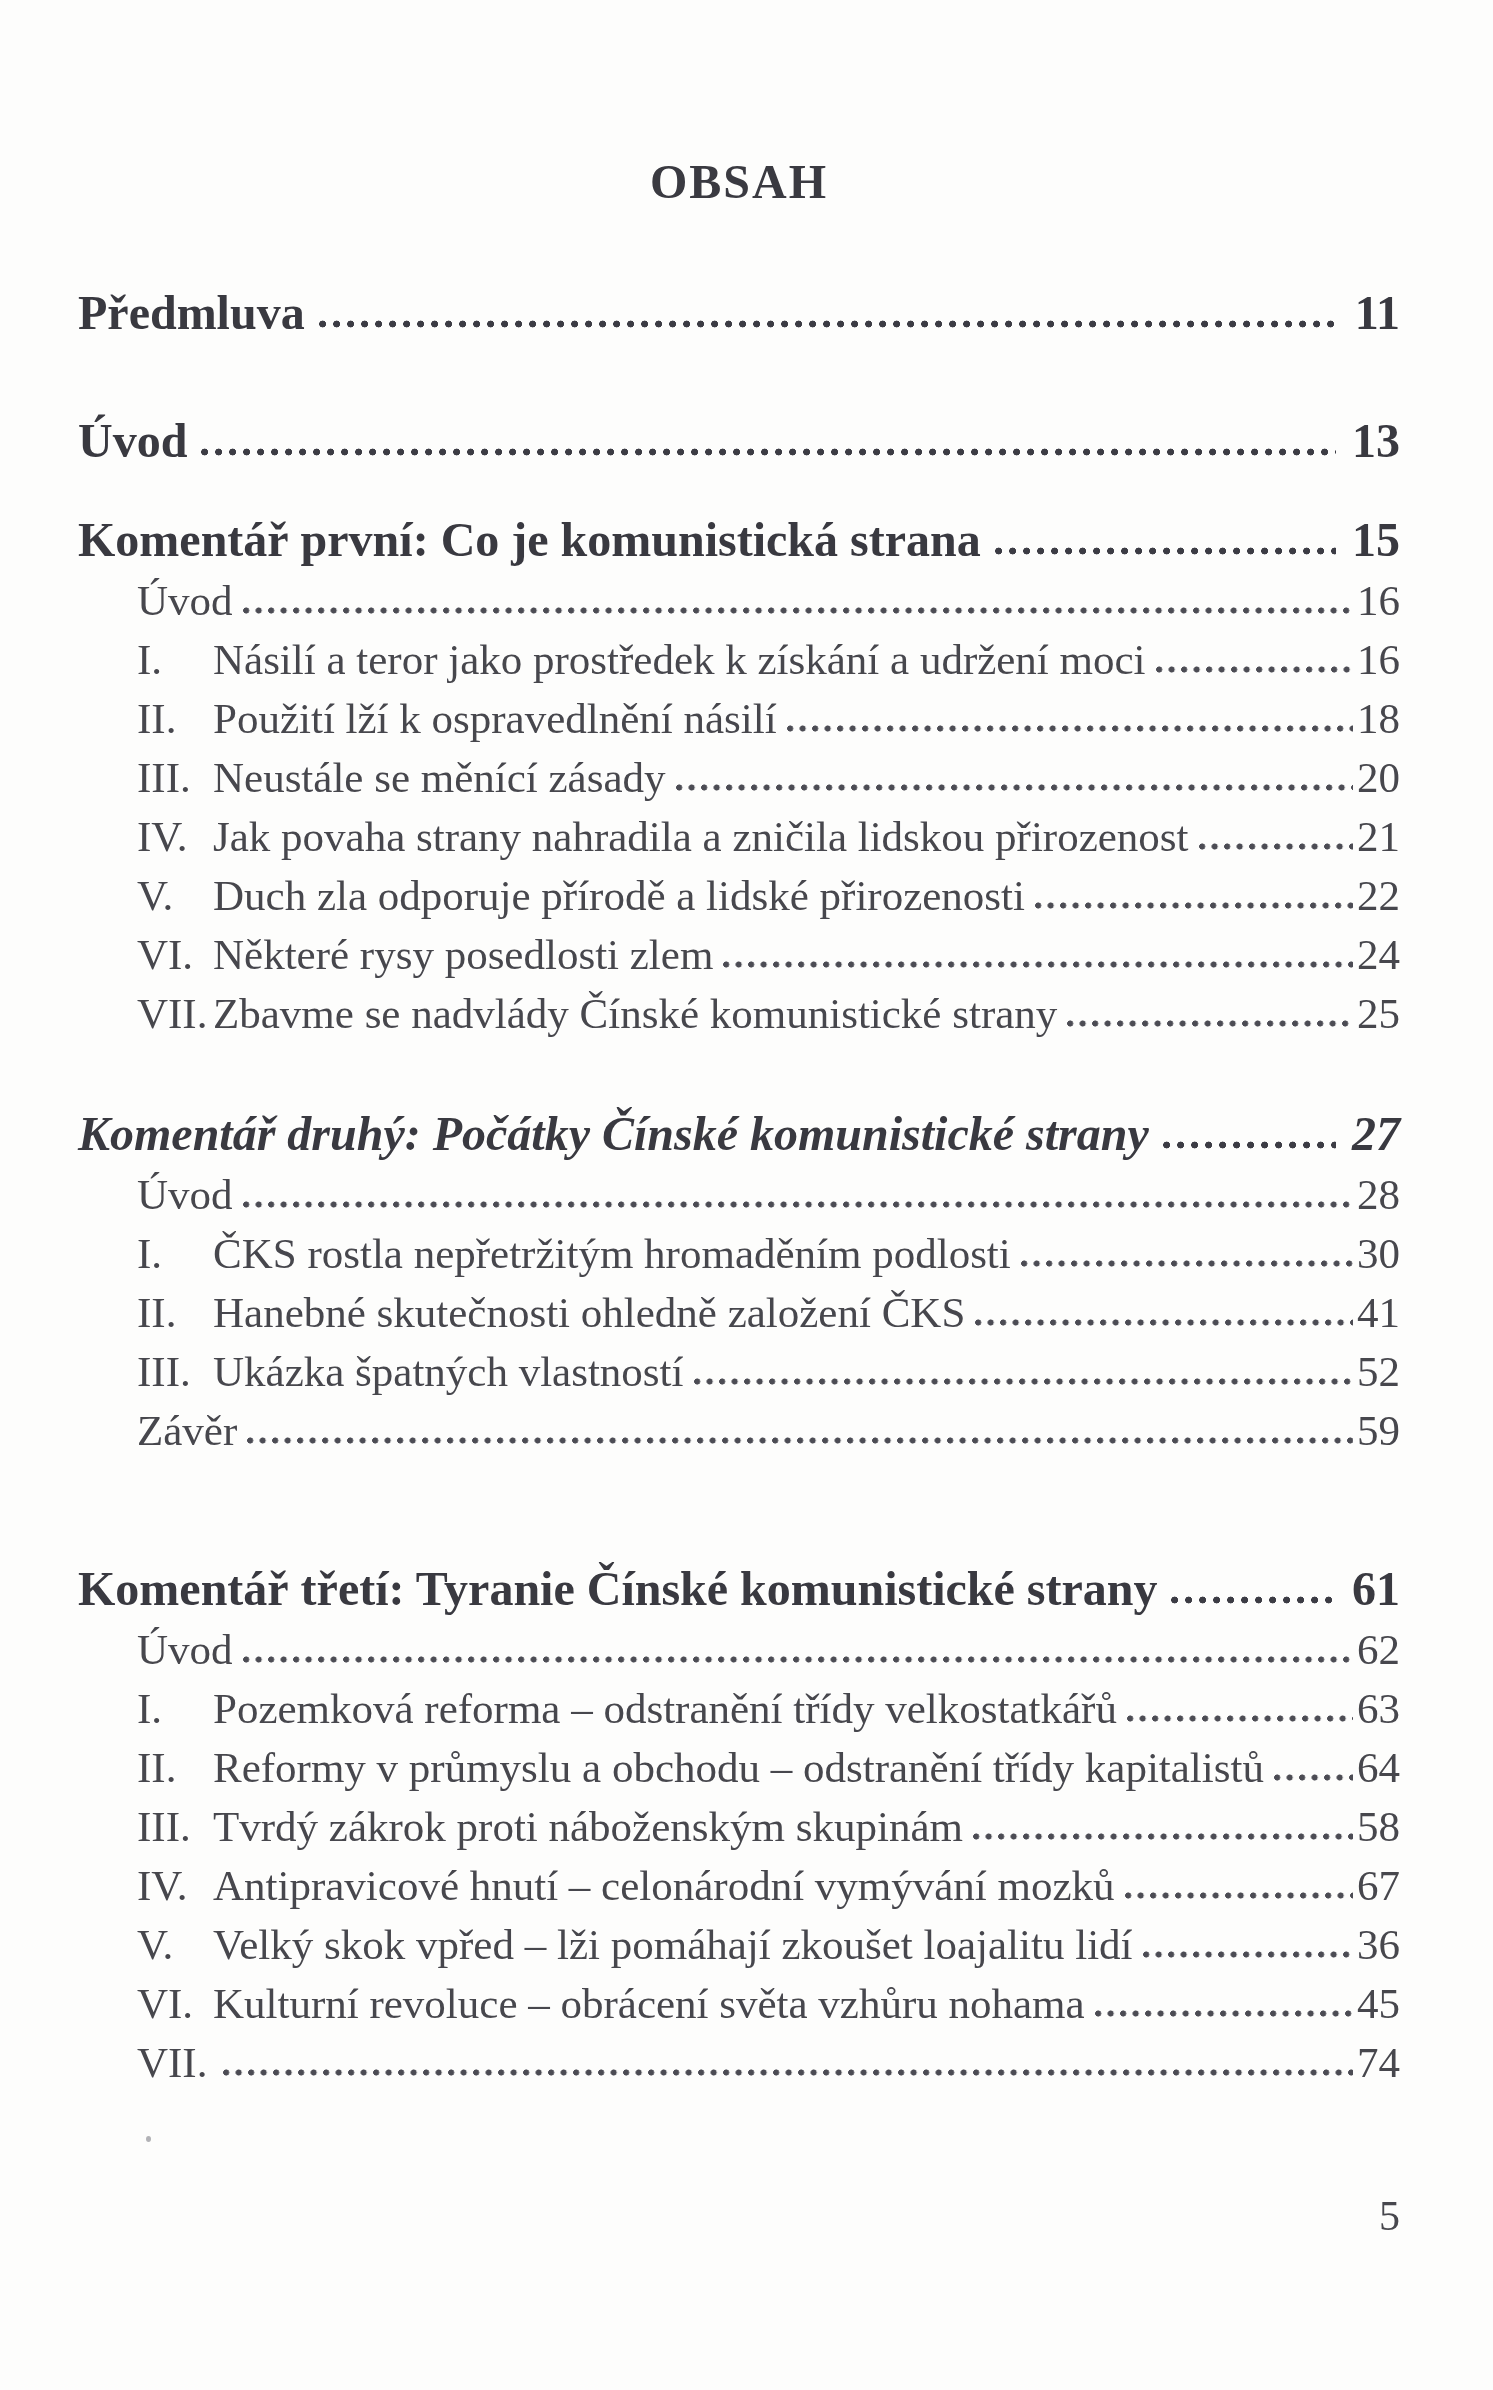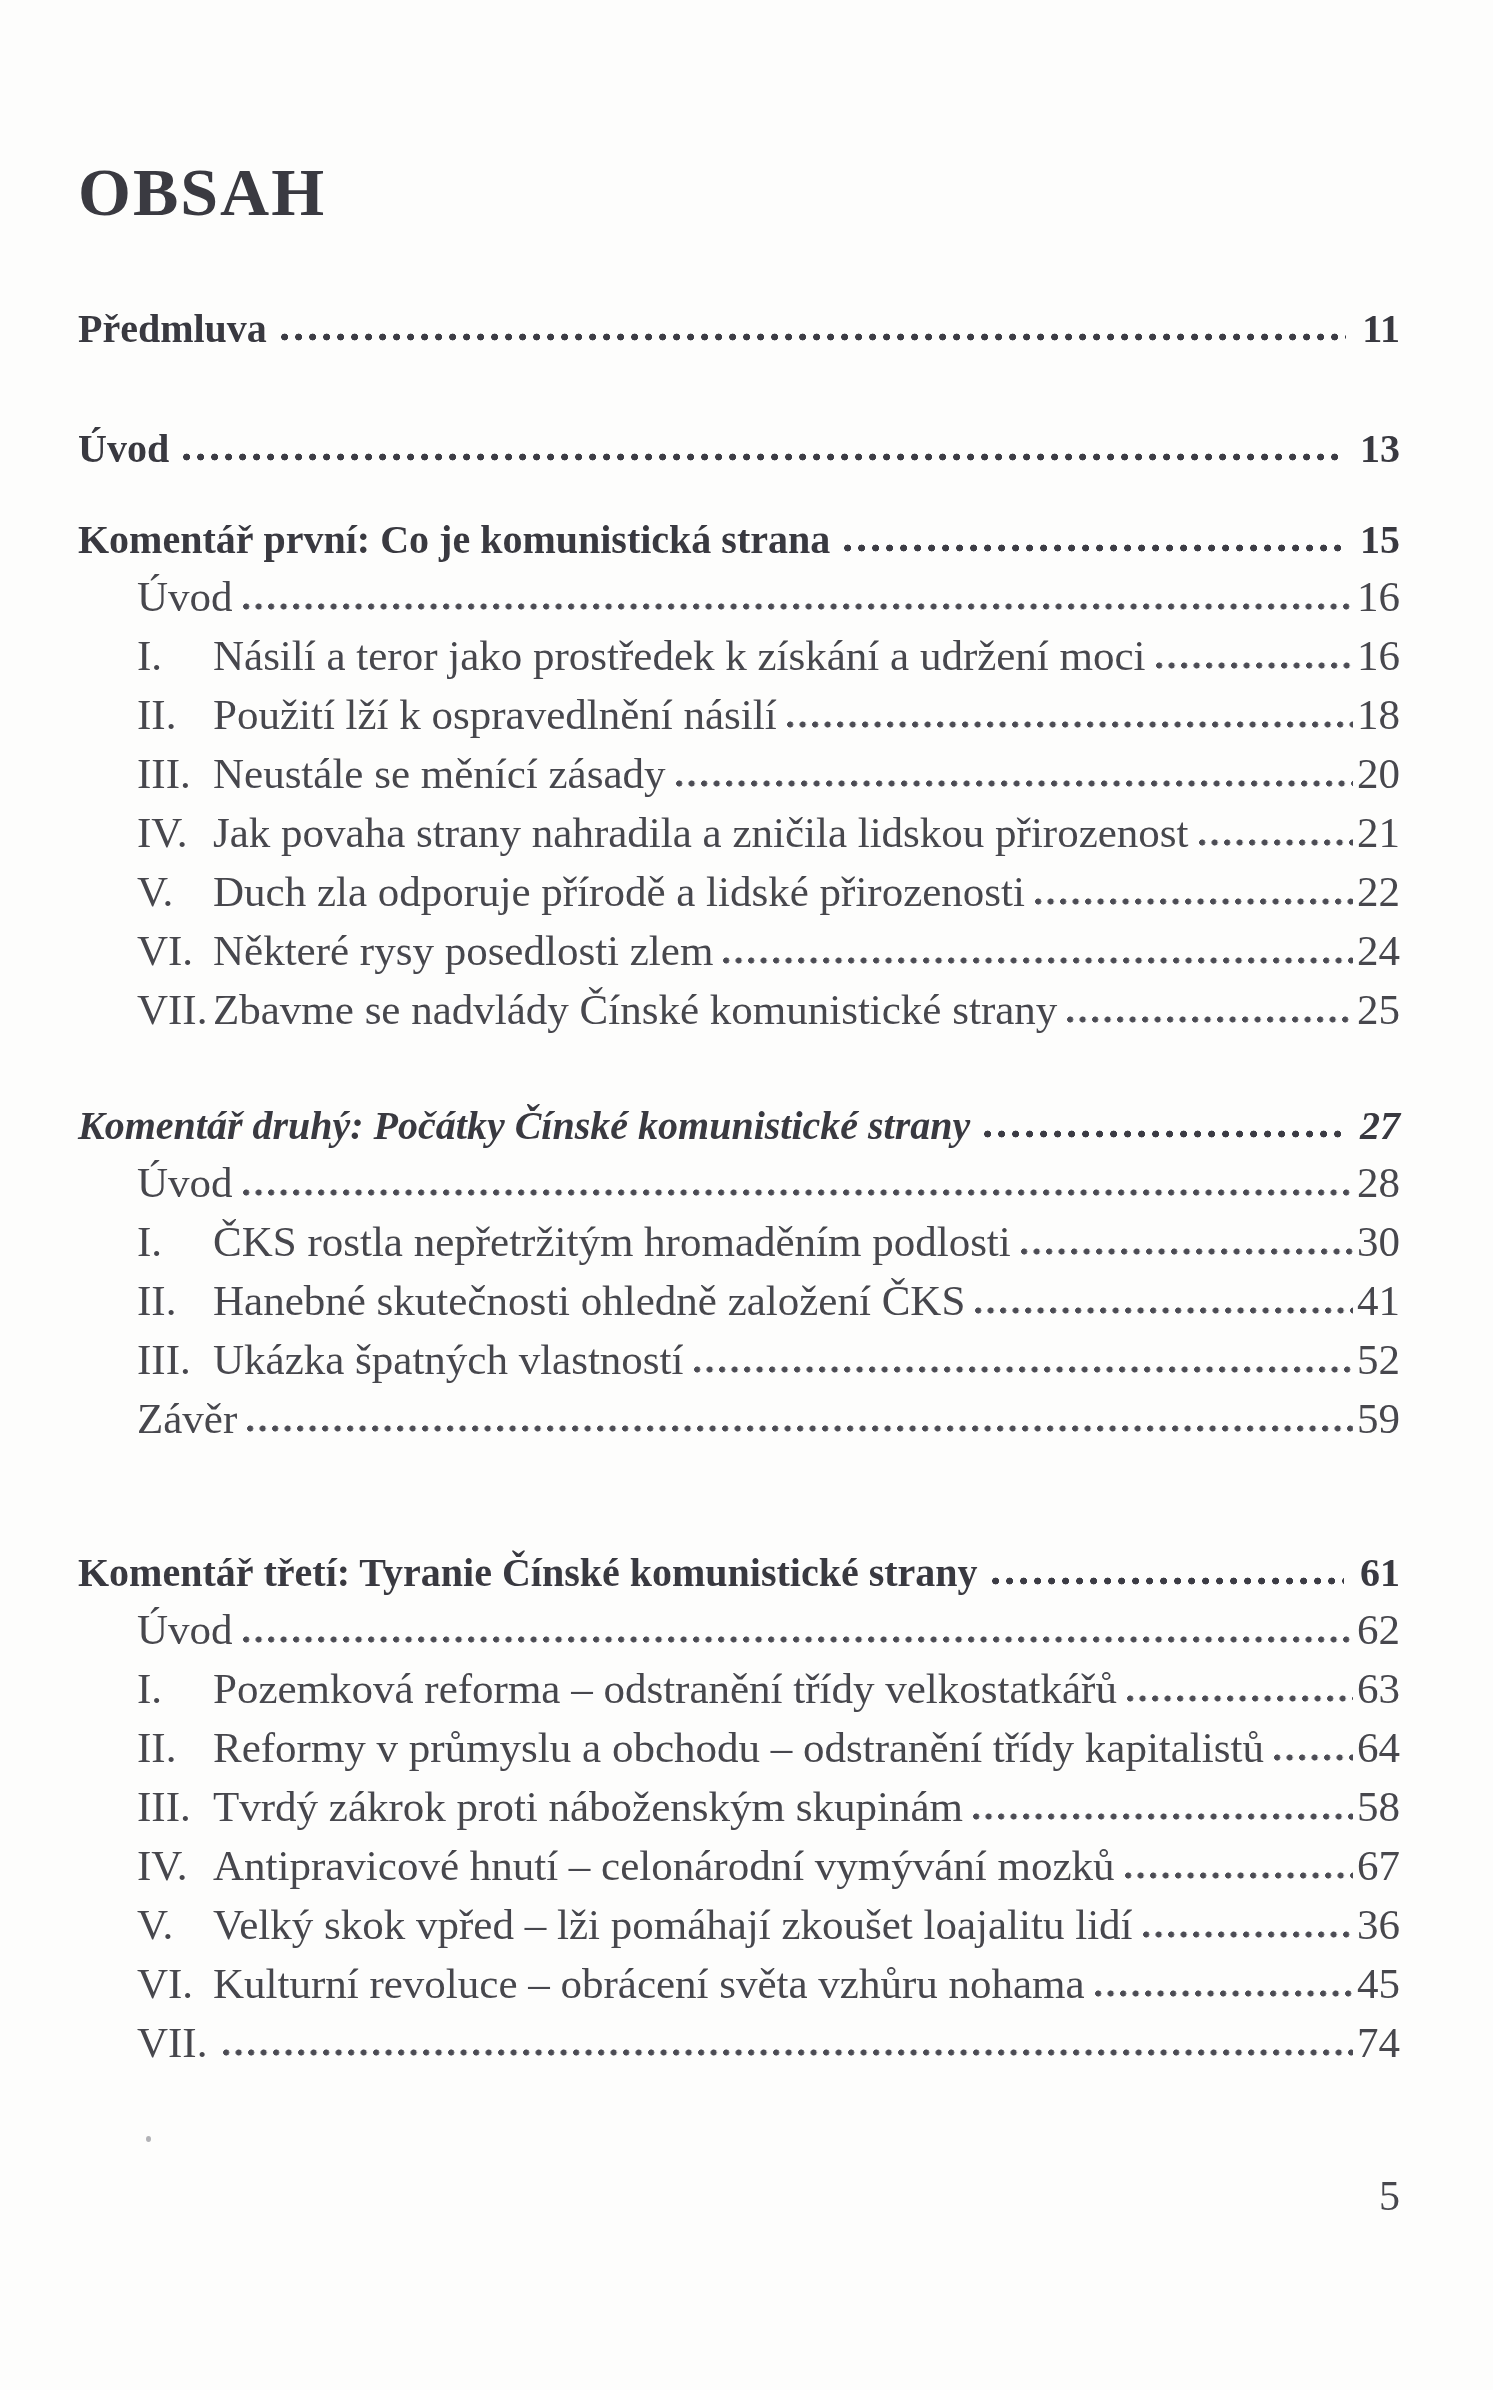--- a/index.html
+++ b/index.html
@@ -17,36 +17,37 @@
     color: #47474d;
   }
   .content {
     position: absolute;
     left: 78px;
     top: 0;
     width: 1322px;
   }
   .title {
     margin-top: 158px;
-    font-size: 68px;
+    text-align: center;
+    font-size: 48px;
     line-height: 1;
     font-weight: bold;
     letter-spacing: 2px;
     color: #3a3a41;
   }
   .row {
     display: flex;
     align-items: baseline;
     white-space: nowrap;
     font-size: 43px;
     line-height: 1;
     color: #47474d;
   }
   .row.bold {
-    font-size: 40px;
+    font-size: 48px;
     font-weight: bold;
     color: #393940;
   }
   
   .m-sub   { margin-top: 16px; }
   .m-sub1  { margin-top: 15px; }
   .m-gapA  { margin-top: 83px; }
   .m-gapB  { margin-top: 80px; }
   .m-gapC  { margin-top: 51px; }
   .m-gapD  { margin-top: 75px; font-style: italic; }

